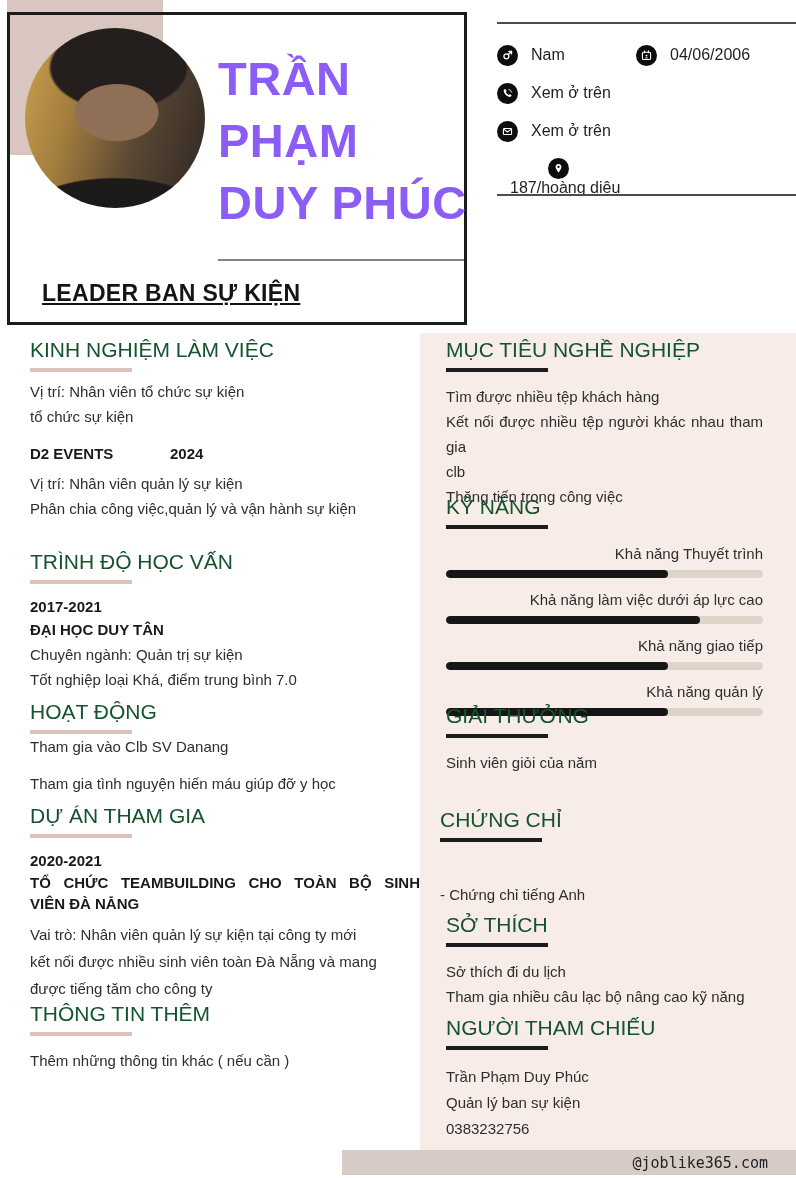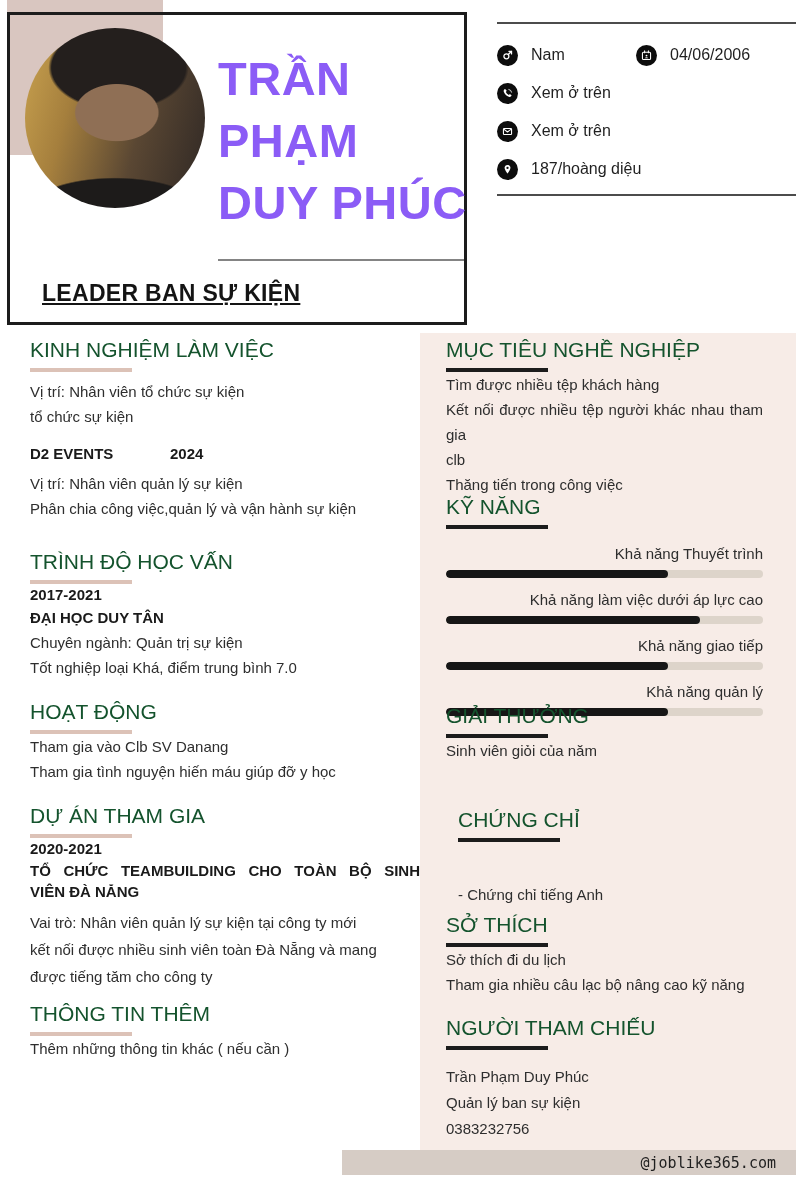--- a/index.html
+++ b/index.html
@@ -34,32 +34,32 @@
   
   .section { position:absolute; }
   .sec-h { font-size:21px; font-weight:400; color:#14532d; line-height:24px; white-space:nowrap; }
   .sec-rule { width:102px; height:4px; margin-top:6px; }
   .rule-pink { background:#dcc2b7; }
   .rule-dark { background:#1c1c1c; }
   .body-text { font-size:15px; line-height:25px; color:#2e2e2e; }
   .bold { font-weight:700; color:#1a1a1a; }
   .job-row { position:relative; margin-top:13px; font-size:15px; line-height:21px; }
   .job-period { position:absolute; left:140px; top:0; }
-  .mt7 { margin-top:7px; } .mt12 { margin-top:0; } .mt14 { margin-top:14px; }
+  .mt7 { margin-top:7px; } .mt12 { margin-top:12px; } .mt14 { margin-top:14px; }
   .lh27 { line-height:27px; }
   .justify-full { text-align:justify; text-align-last:justify; }
   .proj-name { font-size:15px; line-height:21px; }
   
   .panel { position:absolute; left:420px; top:333px; width:376px; height:817px; background:#f7ece7; }
   .skill-item { margin-top:0;text-align:right; }
   .skill-label { font-size:15px; line-height:18px; color:#2e2e2e; margin-bottom:7px; }
   .skill-track { width:317px; height:8px; border-radius:4px; background:#ddd4ca; margin-bottom:13px; overflow:hidden; position:relative; }
   .skill-fill { height:8px; border-radius:4px; background:#161616; }
   
-  .footer-strip { position:absolute; left:342px; top:1150px; width:454px; height:25px; background:#d6ccc5; display:flex; align-items:center; justify-content:flex-end; padding-right:20px; }
+  .footer-strip { position:absolute; left:342px; top:1150px; width:454px; height:25px; background:#d6ccc5; display:flex; align-items:center; justify-content:flex-end; padding-right:28px; }
   .footer-brand { font-family:"DejaVu Sans Mono", monospace; font-size:15px; color:#1f1f1f; }
 </style>
 </head>
 <body>
 
 <div class="page">
 
   <div class="accent-square"></div>
   <div class="header-box"></div>
   <div class="photo"></div>
@@ -111,21 +111,21 @@
   <div class="contact-row" style="top:120px;">
     <span class="icon-badge">
       <svg width="13" height="13" viewBox="0 0 24 24" fill="none" stroke="#ffffff" stroke-width="2" stroke-linejoin="round">
         <rect x="4.5" y="6.5" width="15" height="11" rx="1.4"></rect>
         <path d="M5 7.5 L12 13 L19 7.5"></path>
       </svg>
     </span>
     <span class="label">Xem ở trên</span>
   </div>
 
-  <div class="contact-row" style="top:158px;">
+  <div class="contact-row" style="top:158px;flex-direction:column;">
     <span class="icon-badge">
       <svg width="13" height="13" viewBox="0 0 24 24">
         <path d="M12 3.5 C8.9 3.5 6.6 5.8 6.6 8.8 C6.6 12.8 12 19.5 12 19.5 C12 19.5 17.4 12.8 17.4 8.8 C17.4 5.8 15.1 3.5 12 3.5 Z" fill="#ffffff"></path>
         <circle cx="12" cy="9" r="2.1" fill="#0d0d0d"></circle>
       </svg>
     </span>
     <span class="label">187/hoàng diệu</span>
   </div>
 
   <div class="contact-rule rule-bottom"></div>
@@ -216,21 +216,21 @@
       </div>
     </div>
   </div>
 
   <div class="section" style="left:446px; top:704px; width:317px;">
     <div class="sec-h">GIẢI THƯỞNG</div>
     <div class="sec-rule rule-dark"></div>
     <div class="body-text mt12">Sinh viên giỏi của năm</div>
   </div>
 
-  <div class="section" style="left:458px; top:808px; width:317px;">
+  <div class="section" style="left:440px; top:808px; width:317px;">
     <div class="sec-h">CHỨNG CHỈ</div>
     <div class="sec-rule rule-dark"></div>
     <div class="body-text" style="margin-top:40px;">- Chứng chỉ tiếng Anh</div>
   </div>
 
   <div class="section" style="left:446px; top:913px; width:317px;">
     <div class="sec-h">SỞ THÍCH</div>
     <div class="sec-rule rule-dark"></div>
     <div class="body-text mt12">Sở thích đi du lịch</div>
     <div class="body-text">Tham gia nhiều câu lạc bộ nâng cao kỹ năng</div>

